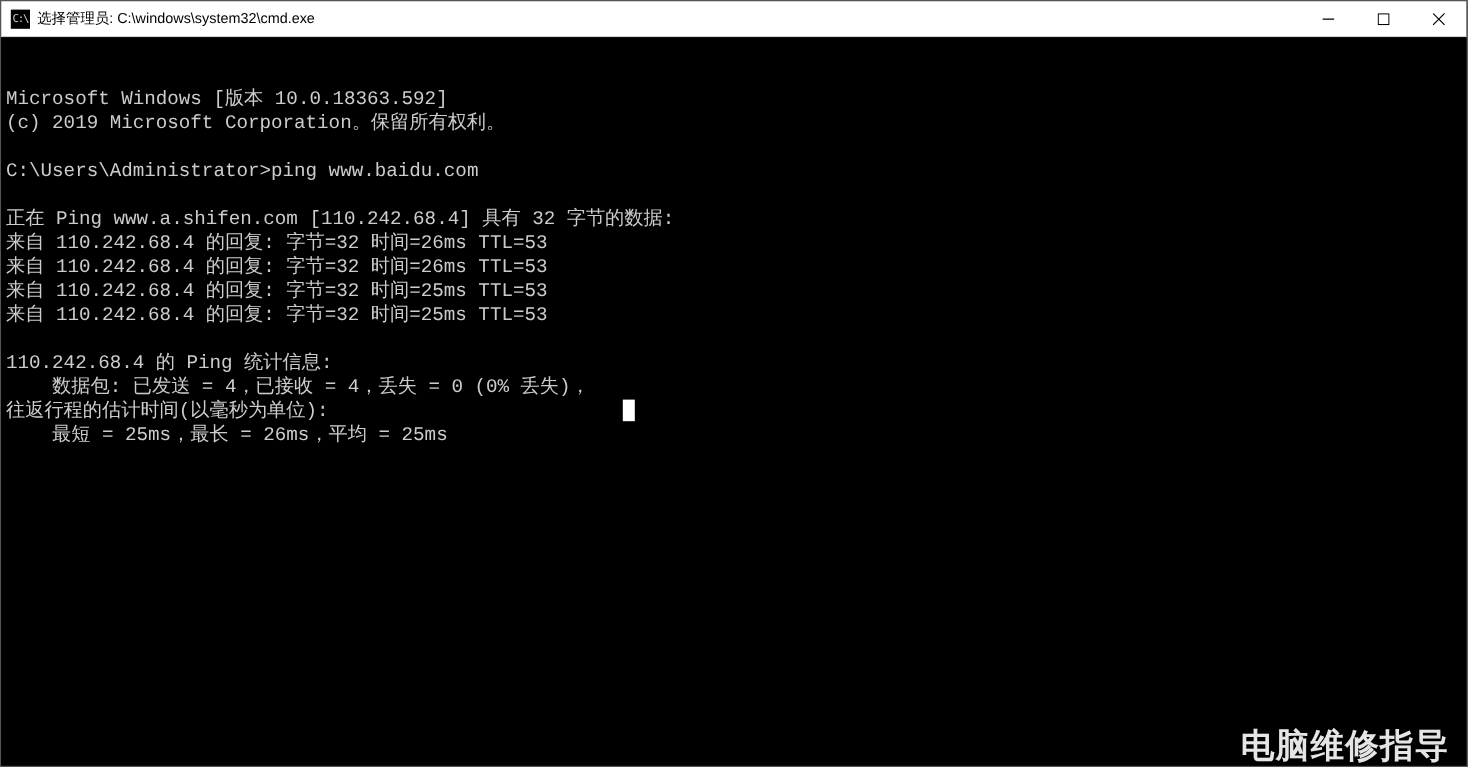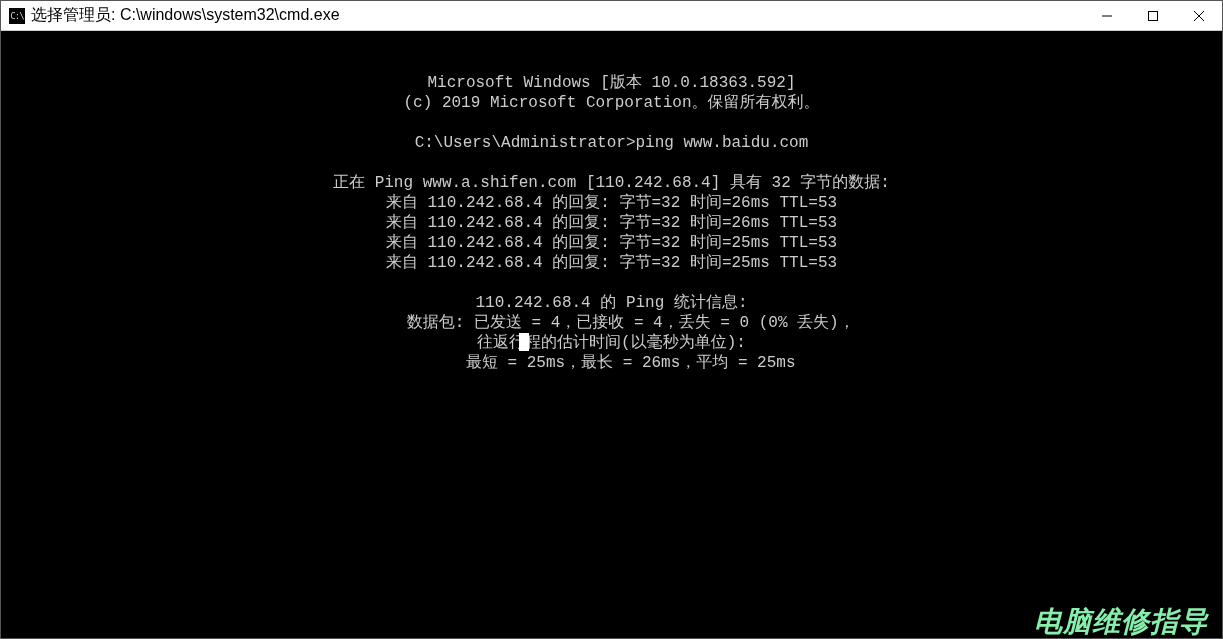--- a/index.html
+++ b/index.html
@@ -36,21 +36,21 @@
       display: flex;
       align-items: center;
       justify-content: center;
       font-size: 9px;
       color: #ccc;
       font-family: Consolas, monospace;
       letter-spacing: -1px;
     }
     .titlebar-title {
       flex: 1;
-      font-size: 16px;
+      font-size: 12px;
       color: #000;
       white-space: nowrap;
       overflow: hidden;
     }
     .window-controls {
       display: flex;
       height: 100%;
     }
     .window-btn {
       width: 46px;
@@ -68,21 +68,21 @@
       background: #000;
       color: #cccccc;
       font-family: "NSimSun", "SimSun", Consolas, "Courier New", monospace;
       font-size: 16px;
       line-height: 20px;
       padding: 2px 4px;
       white-space: pre;
       overflow: hidden;
       position: relative;
     }
-    .terminal-line { min-height: 20px; text-align: center; }
+    .terminal-line { min-height: 20px; }
     .cursor {
       display: inline-block;
       width: 9px;
       height: 3px;
       background: #ccc;
       vertical-align: baseline;
       margin-bottom: -1px;
     }
     .block-cursor {
       position: absolute;
@@ -92,22 +92,21 @@
       left: 518px;
       top: 302px;
     }
     .watermark {
       position: absolute;
       right: 14px;
       bottom: 6px;
       font-family: "Microsoft YaHei", sans-serif;
       font-size: 28px;
       font-weight: 700;
-      font-style: italic;
-      color: #86efac;
+      color: #e5e5e5;
       letter-spacing: 1px;
     }
   </style>
 </head>
 <body>
 
 <div class="window">
   <div class="titlebar">
     <div class="titlebar-icon">C:\</div>
     <div class="titlebar-title">选择管理员: C:\windows\system32\cmd.exe</div>

